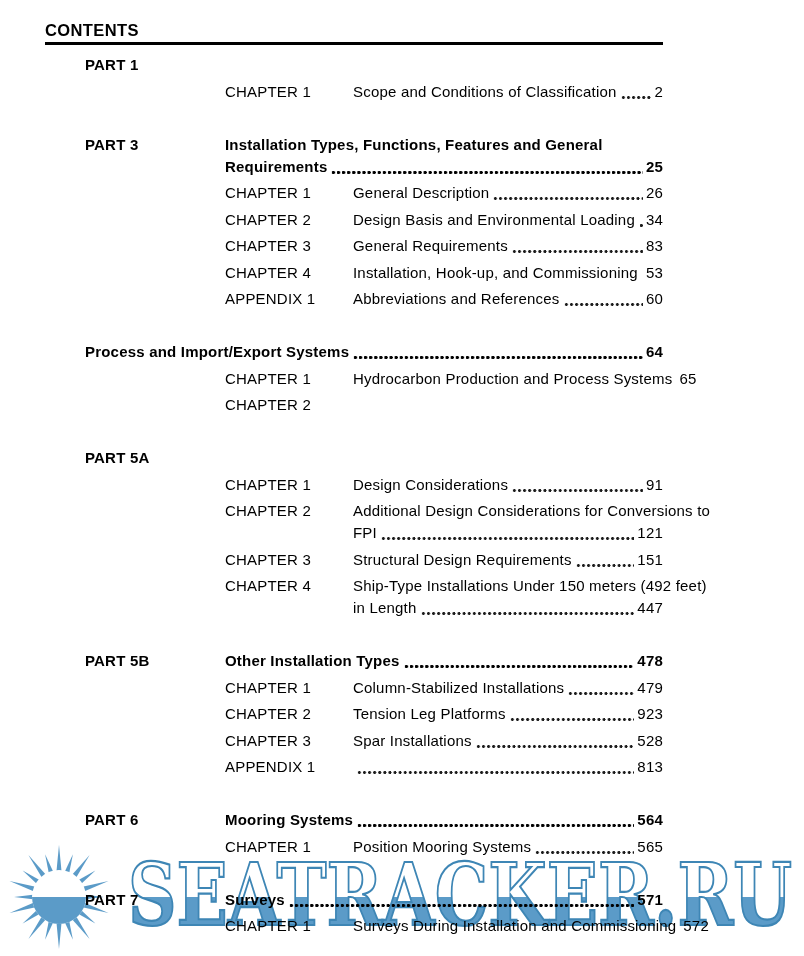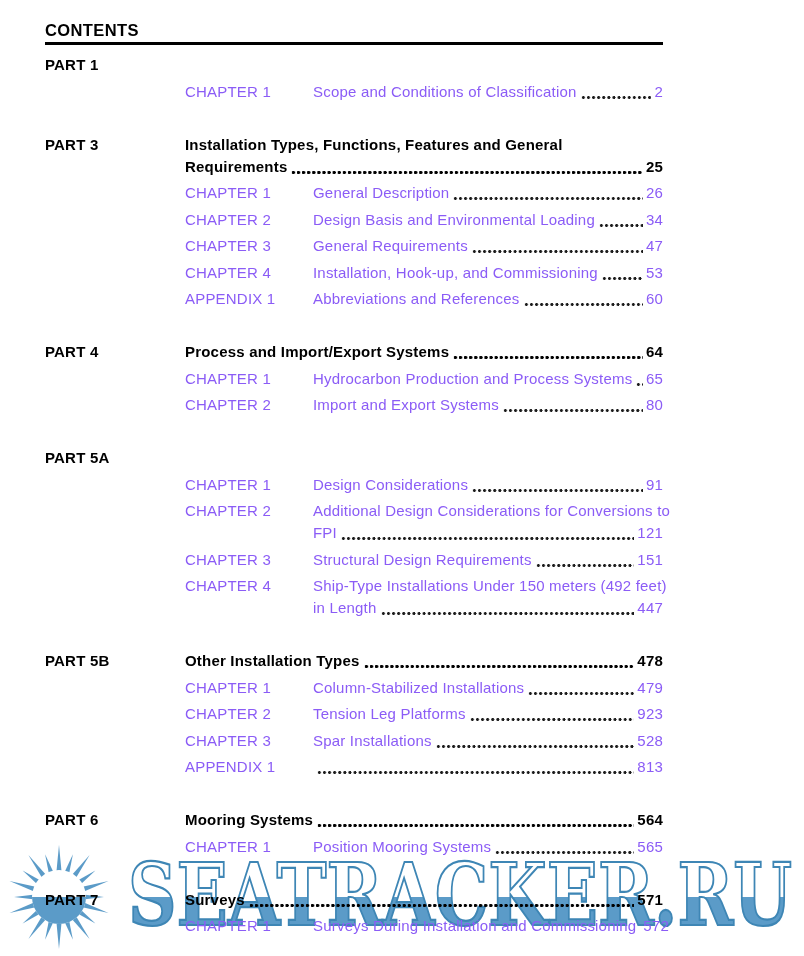--- a/index.html
+++ b/index.html
@@ -21,27 +21,27 @@
     z-index: 2;
   }
 
   .page-title {
     font-size: 16.5px; font-weight: bold; color: #000;
     letter-spacing: 0.4px; line-height: 19px;
     margin: 0 0 2px 0;
   }
   .rule { height: 3px; background: #000; margin: 0 0 9px 0; }
 
-  .toc-section { padding-bottom: 26.5px; }
+  .toc-section { padding-bottom: 26.5px; margin-left: 40px; }
   .entry { margin-bottom: 4.5px; }
 
   .row {
     display: flex;
     line-height: 22px; font-size: 15px;
-    color: #8b5cf6; letter-spacing: 0.2px;
+    color: #000000; letter-spacing: 0.2px;
   }
   .part .row { font-weight: bold; color: #000; }
 
   .c1 { flex: 0 0 140px; }
   .c2 { flex: 0 0 128px; }
   .body { flex: 1 1 auto; display: flex; min-width: 0; }
   .t { white-space: nowrap; }
 
   .leader {
     flex: 1 1 auto; align-self: flex-end;
@@ -164,21 +164,21 @@
             </span>
           </div>
         </div>
         <div class="entry">
           <div class="row">
             <span class="c1"></span>
             <span class="c2">CHAPTER 3</span>
             <span class="body">
               <span class="t">General Requirements</span>
               <span class="leader"></span>
-              <span class="pn">47</span>
+              <span class="pn">83</span>
             </span>
           </div>
         </div>
         <div class="entry">
           <div class="row">
             <span class="c1"></span>
             <span class="c2">CHAPTER 4</span>
             <span class="body">
               <span class="t">Installation, Hook-up, and Commissioning</span>
               <span class="leader"></span>
@@ -194,21 +194,20 @@
               <span class="t">Abbreviations and References</span>
               <span class="leader"></span>
               <span class="pn">60</span>
             </span>
           </div>
         </div>
       </div>
       <div class="toc-section">
         <div class="entry part">
           <div class="row">
-            <span class="c1">PART 4</span>
             <span class="body">
               <span class="t">Process and Import/Export Systems</span>
               <span class="leader"></span>
               <span class="pn">64</span>
             </span>
           </div>
         </div>
         <div class="entry">
           <div class="row">
             <span class="c1"></span>
@@ -217,25 +216,20 @@
               <span class="t">Hydrocarbon Production and Process Systems</span>
               <span class="leader"></span>
               <span class="pn">65</span>
             </span>
           </div>
         </div>
         <div class="entry">
           <div class="row">
             <span class="c1"></span>
             <span class="c2">CHAPTER 2</span>
-            <span class="body">
-              <span class="t">Import and Export Systems</span>
-              <span class="leader"></span>
-              <span class="pn">80</span>
-            </span>
           </div>
         </div>
       </div>
       <div class="toc-section">
         <div class="entry part">
           <div class="row">
             <span class="c1">PART 5A</span>
           </div>
         </div>
         <div class="entry">

